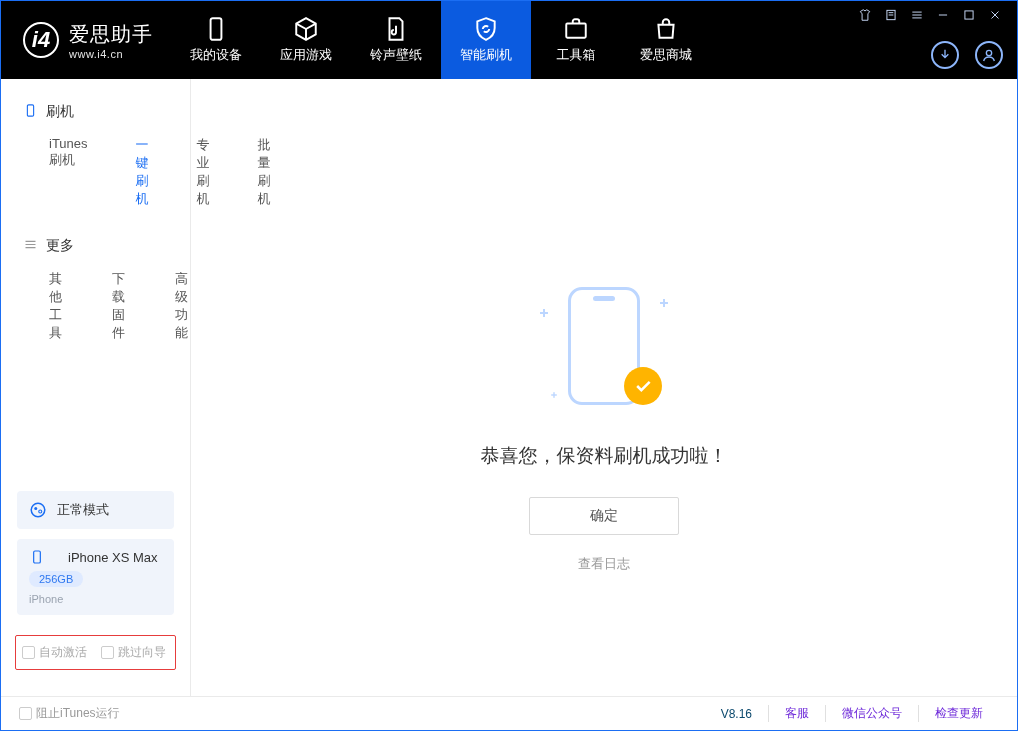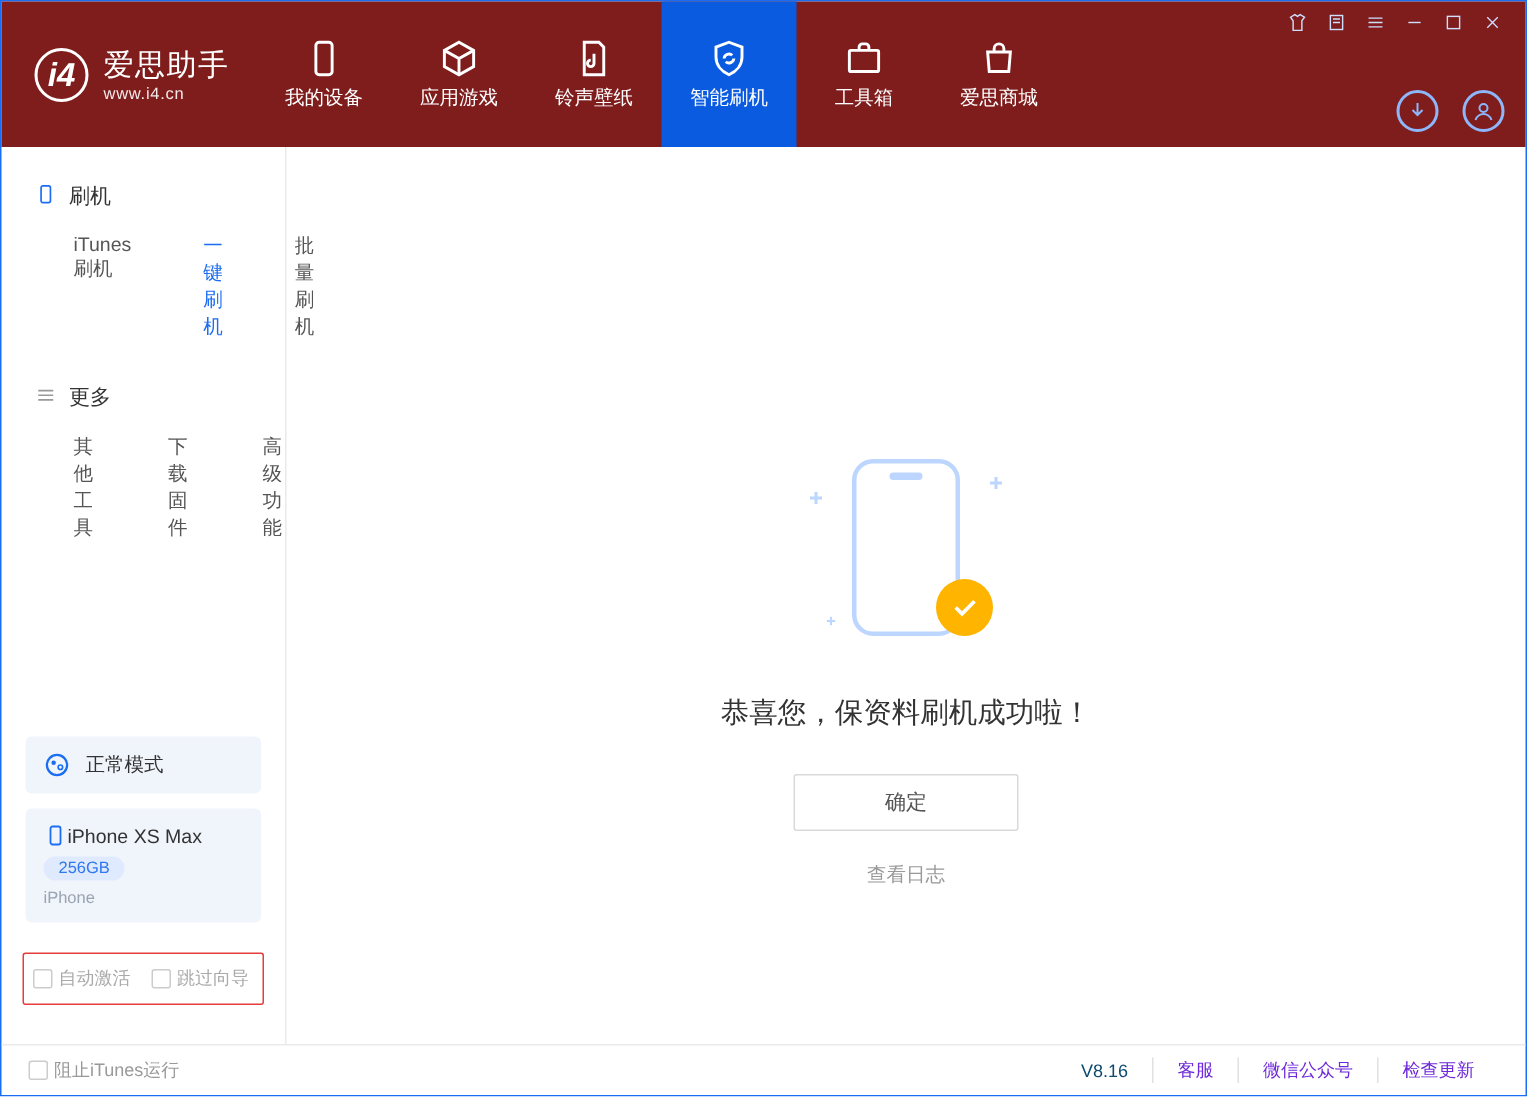--- a/index.html
+++ b/index.html
@@ -1,20 +1,20 @@
 <!DOCTYPE html>
 <html><head>
 <meta charset="utf-8">
 <style>
 * { margin:0; padding:0; box-sizing:border-box; font-family:"Microsoft YaHei","PingFang SC",Arial,sans-serif; }
 body { background:#fff; display:flex; justify-content:center; align-items:flex-start; }
 .app-window { width:1018px; height:731px; border:1px solid #1b6ef3; background:#fff; display:flex; flex-direction:column; position:relative; }
 
 
-.header { height:97px; background:#7f1d1d; color:#fff; display:flex; align-items:center; position:relative; }
+.header { height:78px; background:#000000; color:#fff; display:flex; align-items:center; position:relative; }
 .logo-block { display:flex; align-items:center; padding:0 18px 0 22px; gap:10px; }
 .logo-circ { width:36px; height:36px; border:2.5px solid #fff; border-radius:50%; display:flex; align-items:center; justify-content:center; font-weight:bold; font-size:22px; color:#fff; font-style:italic; }
 .logo-text .ttl { font-size:20px; font-weight:500; letter-spacing:1px; }
 .logo-text .sub { font-size:11px; opacity:.9; letter-spacing:.5px; }
 
 .top-tabs { display:flex; height:100%; }
 .top-tab { width:90px; height:100%; display:flex; flex-direction:column; align-items:center; justify-content:center; gap:4px; cursor:pointer; font-size:13px; }
 .top-tab.active { background:#0b5be0; }
 .top-tab .tab-icon { width:26px; height:26px; display:flex; align-items:center; justify-content:center; }
 .tab-icon svg { width:26px; height:26px; fill:none; stroke:#fff; stroke-width:1.8; }
@@ -35,21 +35,21 @@
 .side-head svg { width:15px; height:15px; stroke:#1b6ef3; fill:none; stroke-width:1.8; }
 .side-head.more svg { stroke:#999; }
 .side-items { display:flex; flex-direction:row; }
 .side-item { font-size:13px; color:#555; padding:9px 0 9px 48px; cursor:pointer; }
 .side-item.active { color:#1b6ef3; }
 
 .side-bottom { margin-top:auto; padding:0 16px 16px 16px; display:flex; flex-direction:column; gap:10px; }
 .mode-card { background:#f0f4fb; border-radius:4px; padding:10px 12px; display:flex; align-items:center; gap:10px; color:#333; font-size:13px; }
 .mode-card svg { width:18px; height:18px; }
 .dev-card { background:#f0f4fb; border-radius:4px; padding:10px 12px; }
-.dev-row { display:flex; align-items:center; gap:0; font-size:13px; font-weight:500; color:#333; }
+.dev-row { display:flex; align-items:center; gap:23px; font-size:13px; font-weight:500; color:#333; }
 .dev-row svg { width:16px; height:16px; stroke:#1b6ef3; fill:none; stroke-width:1.8; }
 .dev-badge { display:inline-block; margin-top:6px; background:#dfeaff; color:#2f78f0; font-size:11px; padding:2px 10px; border-radius:10px; }
 .dev-sub { margin-top:6px; font-size:11px; color:#9aa3b0; }
 
 .cb-row { display:flex; gap:14px; padding:0 4px 2px 4px; border:1.5px solid #e63c3c; border-radius:2px; margin:10px -2px; padding:8px 6px; }
 .chk { display:flex; align-items:center; gap:4px; font-size:12px; color:#aaa; cursor:pointer; }
 .chkbox { width:13px; height:13px; border:1px solid #ccc; border-radius:2px; }
 
 .main { flex:1; display:flex; flex-direction:column; align-items:center; justify-content:flex-start; padding-top:200px; }
 .ill { position:relative; width:140px; height:140px; }
@@ -201,20 +201,21 @@
       <div class="side-sec">
         <div class="side-head">
           <svg viewBox="0 0 24 24">
               <rect x="7" y="3" width="10" height="18" rx="2"></rect>
             </svg>
           <span>刷机</span>
         </div>
         <div class="side-items">
           <div class="side-item">iTunes刷机</div>
           <div class="side-item active">一键刷机</div>
+          <div class="side-item">专业刷机</div>
           <div class="side-item">批量刷机</div>
         </div>
       </div>
       <div class="side-sec">
         <div class="side-head more">
           <svg viewBox="0 0 24 24">
               <path d="M4 7h16M4 12h16M4 17h16"></path>
             </svg>
           <span>更多</span>
         </div>

